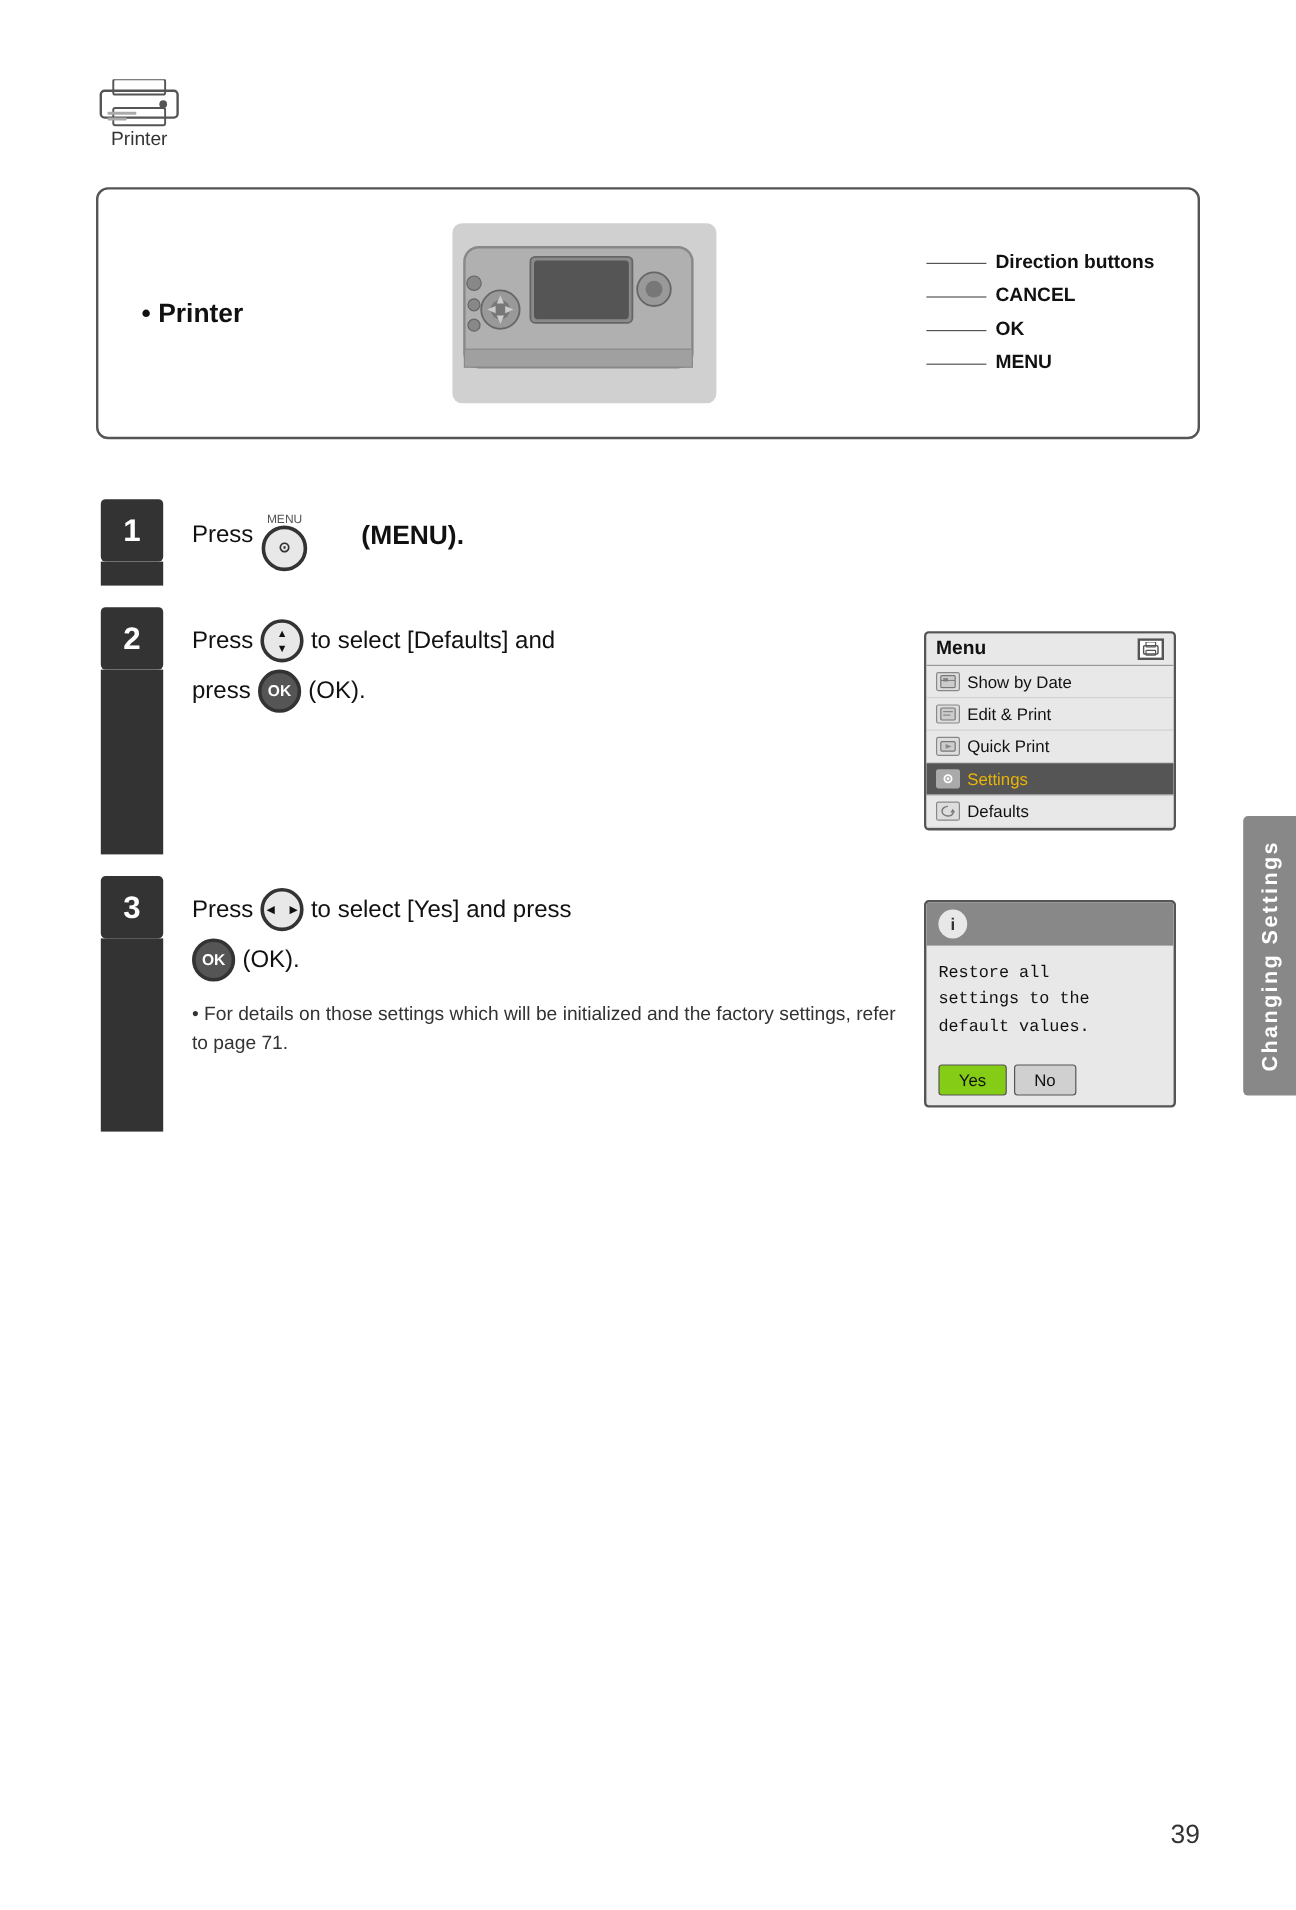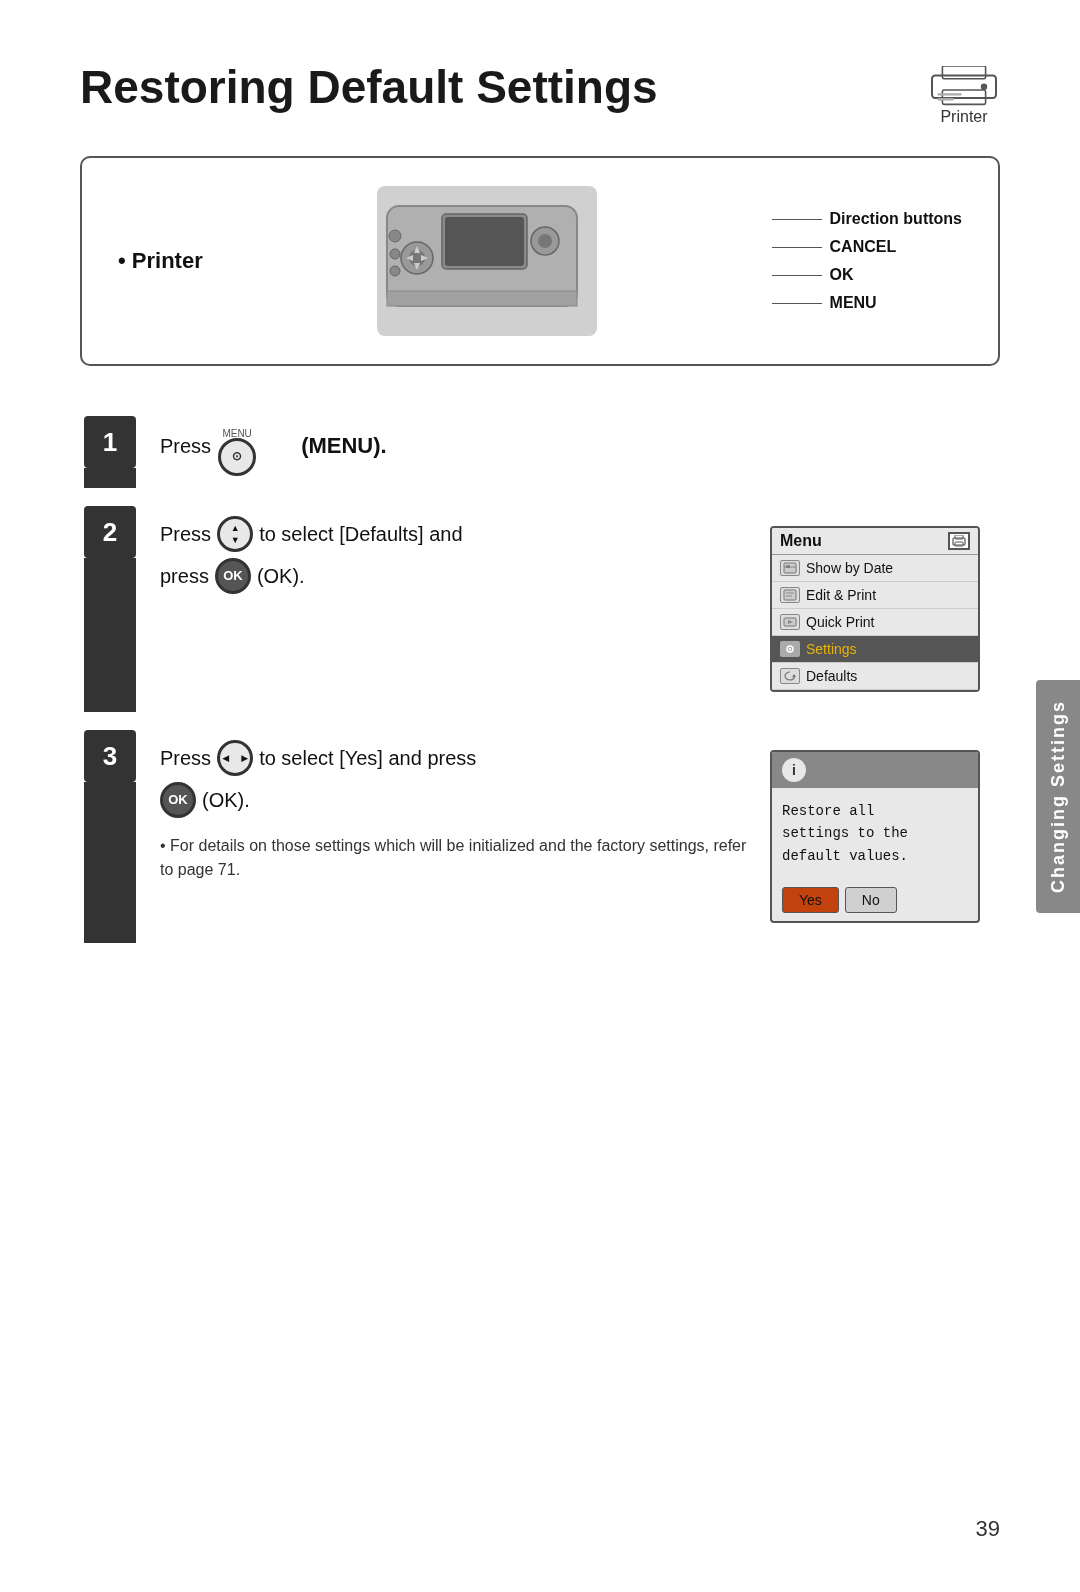--- a/index.html
+++ b/index.html
@@ -266,21 +266,21 @@
     .restore-btn {
       padding: 4px 16px;
       border: 1px solid #555;
       border-radius: 3px;
       font-size: 14px;
       background: #d0d0d0;
       color: #111;
     }
 
     .restore-btn.active {
-      background: #c2410c;
+      background: #84cc16;
     }
 
     
     .btn-circle {
       display: inline-flex;
       align-items: center;
       justify-content: center;
       width: 36px;
       height: 36px;
       border-radius: 50%;
@@ -433,21 +433,20 @@
     .step-text-area {
       flex: 1;
     }
   </style>
 </head>
 <body>
 
 <div class="page-content">
 
   <div class="title-row">
-    <h1 class="page-title">Restoring Default Settings</h1>
     <div class="printer-icon-box">
       <svg class="printer-icon-svg" viewBox="0 0 90 50" xmlns="http://www.w3.org/2000/svg">
         <rect x="5" y="12" width="80" height="28" rx="4" fill="none" stroke="#555" stroke-width="2.5"></rect>
         <rect x="18" y="0" width="54" height="16" rx="2" fill="none" stroke="#555" stroke-width="2"></rect>
         <rect x="18" y="30" width="54" height="18" rx="2" fill="none" stroke="#555" stroke-width="2"></rect>
         <circle cx="70" cy="26" r="4" fill="#555"></circle>
         <rect x="12" y="34" width="30" height="3" rx="1" fill="#aaa"></rect>
         <rect x="12" y="40" width="20" height="3" rx="1" fill="#aaa"></rect>
       </svg>
       <span class="printer-label">Printer</span>

